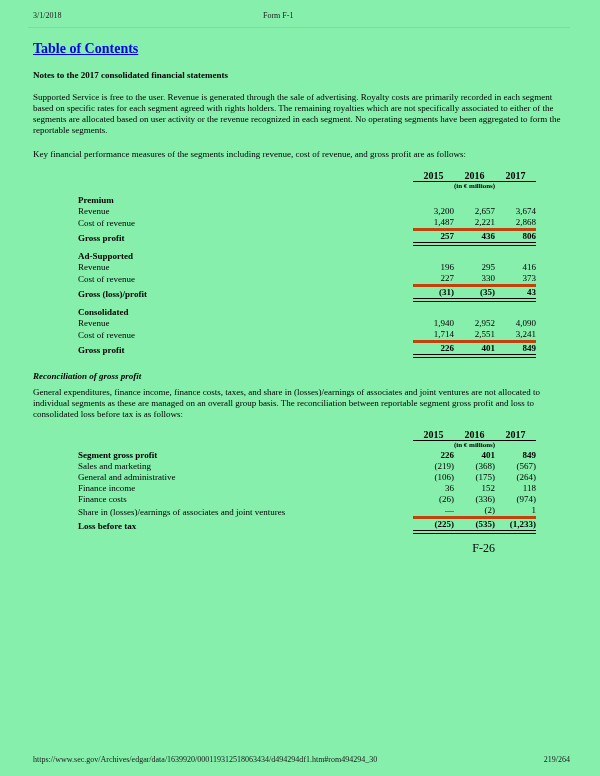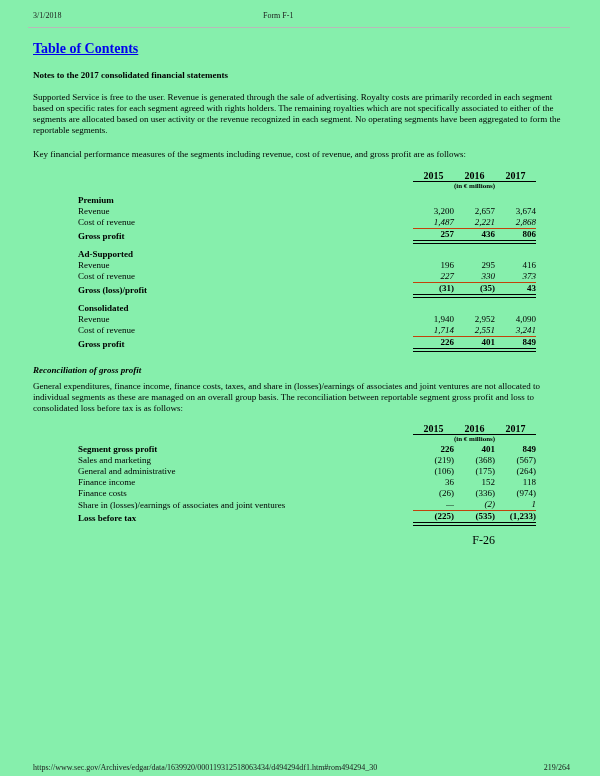--- a/index.html
+++ b/index.html
@@ -9,21 +9,21 @@
     background: #ffffff;
     font-family: "Liberation Serif", "DejaVu Serif", serif;
     color: #000;
   }
   .page { position: relative; width: 600px; height: 776px; overflow: hidden; background: #86efac; }
 
   
   .print-header { position: absolute; top: 11px; left: 33px; right: 30px; font-size: 8px; color: #1a1a1a; height: 12px; }
   .ph-title { position: absolute; left: 230px; top: 0; }
   .header-rule { position: absolute; top: 27px; left: 28px; width: 542px; height: 0; border-top: 1.5px solid #b9b9b9; }
-  .print-footer { position: absolute; bottom: 4px; left: 33px; right: 30px; font-size: 8px; color: #1a1a1a; display: flex; justify-content: space-between; }
+  .print-footer { position: absolute; bottom: 12px; left: 33px; right: 30px; font-size: 8px; color: #1a1a1a; display: flex; justify-content: space-between; }
 
   .content { position: absolute; top: 43px; left: 33px; width: 537px; font-size: 9px; line-height: 11px; }
 
   .toc-link { color: #0000EE; font-weight: bold; text-decoration: underline; font-size: 14px; cursor: pointer; }
   .notes-heading { font-size: 9px; font-weight: bold; margin: 14px 0 0 0; }
   .para { margin: 11px 0 0 0; text-align: left; }
   .para-key { margin: 13px 0 0 0; }
   .recon-heading { font-size: 9px; font-weight: bold; font-style: italic; margin: 13px 0 0 0; }
   .para-recon { margin: 5px 0 0 0; }
 
@@ -32,21 +32,21 @@
   table.fin td { padding: 0; vertical-align: bottom; height: 11px; line-height: 11px; white-space: nowrap; }
   td.lbl { width: 335px; }
   td.num { width: 41px; text-align: right; padding-right: 5px; }
   tr.years-row td { height: 12px; }
   tr.years-row td.yr { font-size: 10px; font-weight: bold; text-align: center; border-bottom: 1px solid #000; padding-right: 0; }
   tr.units-row td { font-size: 7px; font-weight: bold; text-align: center; height: 9px; line-height: 9px; }
   tr.sp td { height: 4px; line-height: 4px; }
   tr.sp6 td { height: 7px; line-height: 7px; }
   tr.section-row td { font-weight: bold; }
   tr.bold td { font-weight: bold; }
-  td.u { border-bottom: 1px solid #c2410c; font-style: italic; }
+  td.u { border-bottom: 3px solid #c2410c; }
   td.dbl { border-bottom: 4px double #000; }
   tr.total td { font-weight: bold; }
   tr.total td.num { height: 13px; }
 
   .page-number { margin: 9px 0 12px 0; width: 462px; text-align: right; font-size: 12px; }
 </style>
 </head>
 <body>
 
 <div class="page">

